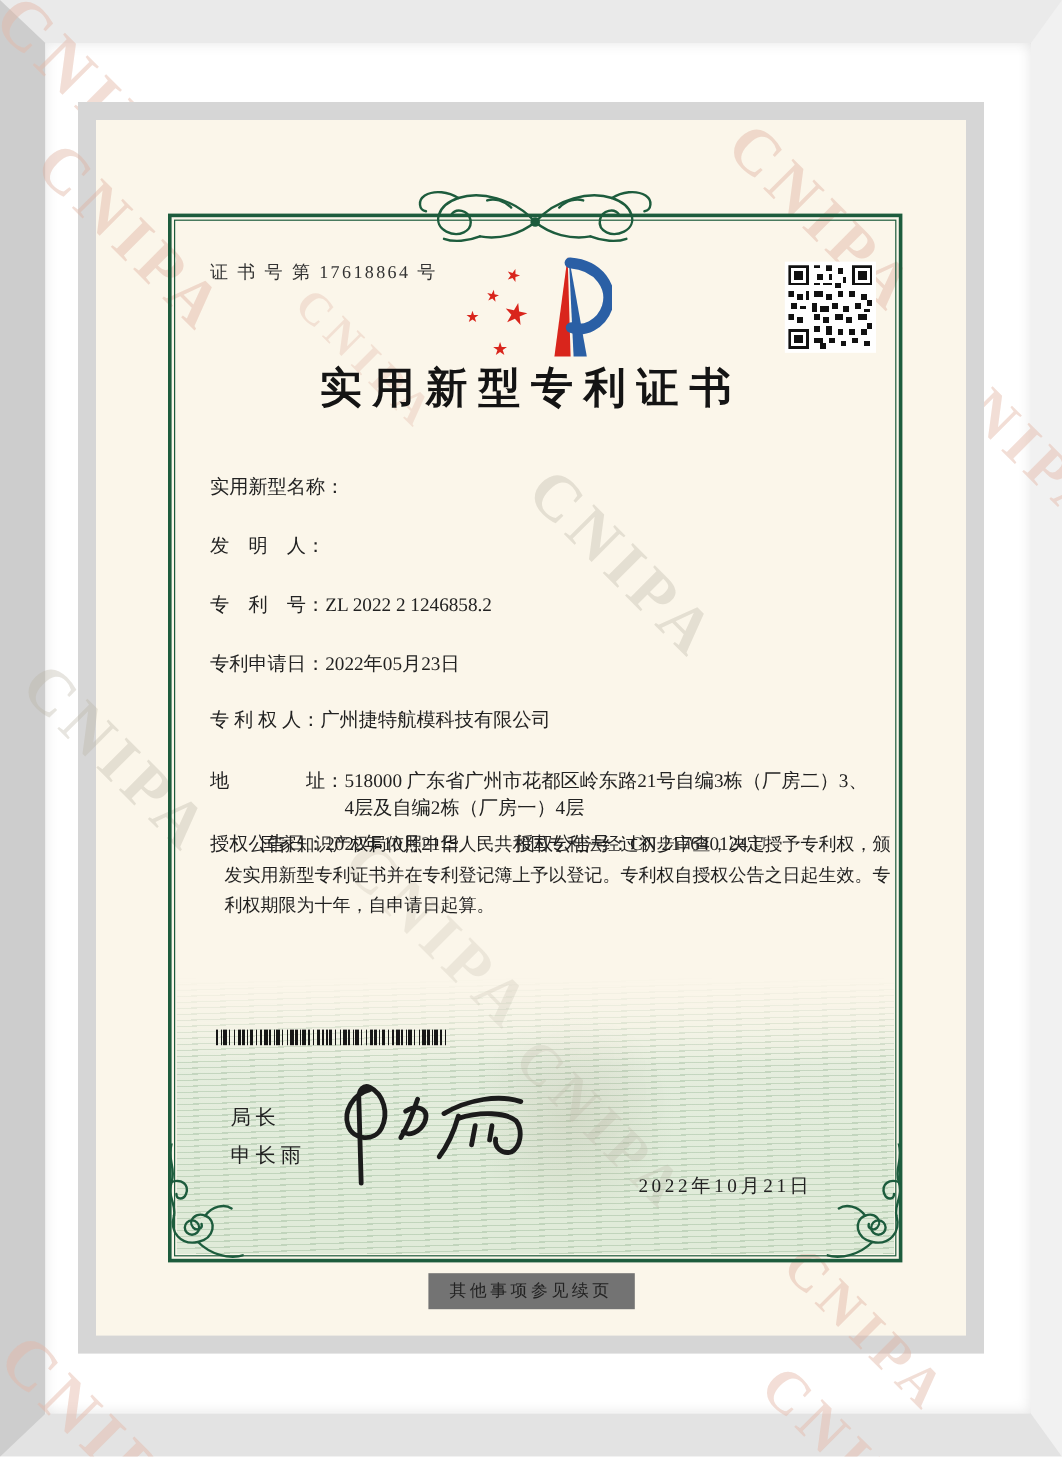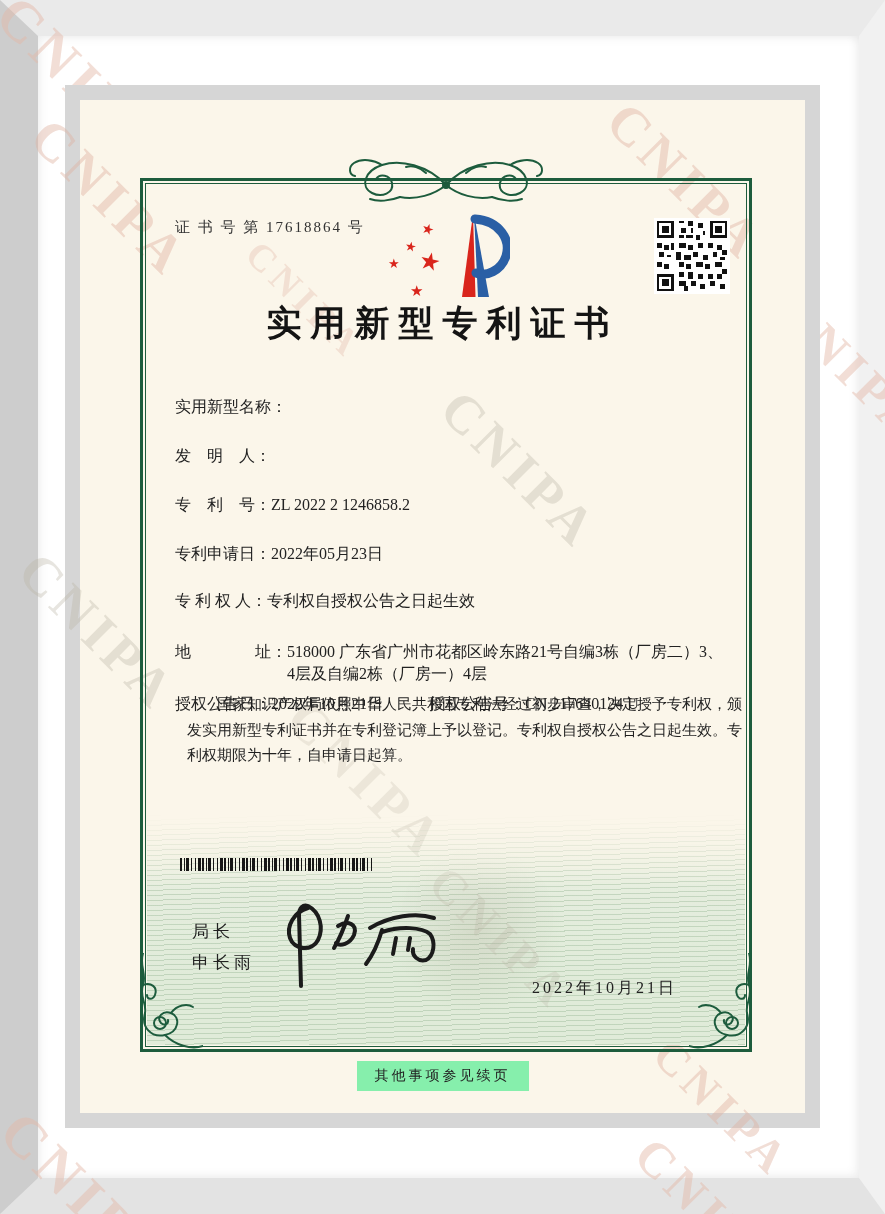--- a/index.html
+++ b/index.html
@@ -68,21 +68,21 @@
       #161616 11px 12px, rgba(0,0,0,0) 12px 15px,
       #161616 15px 16px, rgba(0,0,0,0) 16px 18px,
       #161616 18px 21px, rgba(0,0,0,0) 21px 22px);}
 
   .signer-title{position:absolute;left:112px;top:820px;font-size:17px;letter-spacing:4px;}
   .signer-name{position:absolute;left:112px;top:851px;font-size:17px;letter-spacing:4px;}
   .signature{position:absolute;left:190px;top:790px;}
   .issue-date{position:absolute;left:452px;top:878px;font-size:16px;letter-spacing:3px;}
   .page-info{position:absolute;left:0;right:0;top:926px;text-align:center;font-size:13px;letter-spacing:2px;color:#333;}
   .footer-note{position:absolute;left:0;right:0;top:961px;text-align:center;}
-  .footer-note span{display:inline-block;background:#86efac;padding:6px 18px;font-size:14px;letter-spacing:3px;color:#222;font-family:Liberation Mono, monospace;}
+  .footer-note span{display:inline-block;background:#737373;padding:6px 18px;font-size:14px;letter-spacing:3px;color:#222;font-family:Liberation Mono, monospace;}
 </style>
 </head>
 <body>
 
 <div class="scene">
 
   <div class="frame-bevel"></div>
   <div class="frame-white"></div>
 
   <div class="wm wm-frame" style="left:30px;top:-18px;font-size:58px;">CNIPA</div>
@@ -229,21 +229,21 @@
       <div class="field-row mb27">
         <span class="field-label">专　利　号：</span>
         <span class="field-value">ZL 2022 2 1246858.2</span>
       </div>
       <div class="field-row mb25">
         <span class="field-label">专利申请日：</span>
         <span class="field-value">2022年05月23日</span>
       </div>
       <div class="field-row mb21">
         <span class="field-label">专 利 权 人：</span>
-        <span class="field-value">专利权自授权公告之日起生效</span>
+        <span class="field-value">广州捷特航模科技有限公司</span>
       </div>
       <div class="field-row mb2">
         <span class="field-label">地　　　　址：</span>
         <span class="field-value" style="max-width:438px;">518000 广东省广州市花都区岭东路21号自编3栋（厂房二）3、4层及自编2栋（厂房一）4层</span>
       </div>
       <div class="grant-row">
         <span class="field-label">授权公告日：</span>
         <span>2022年10月21日</span>
         <span class="grant-gap"></span>
         <span class="field-label">授权公告号：</span>

